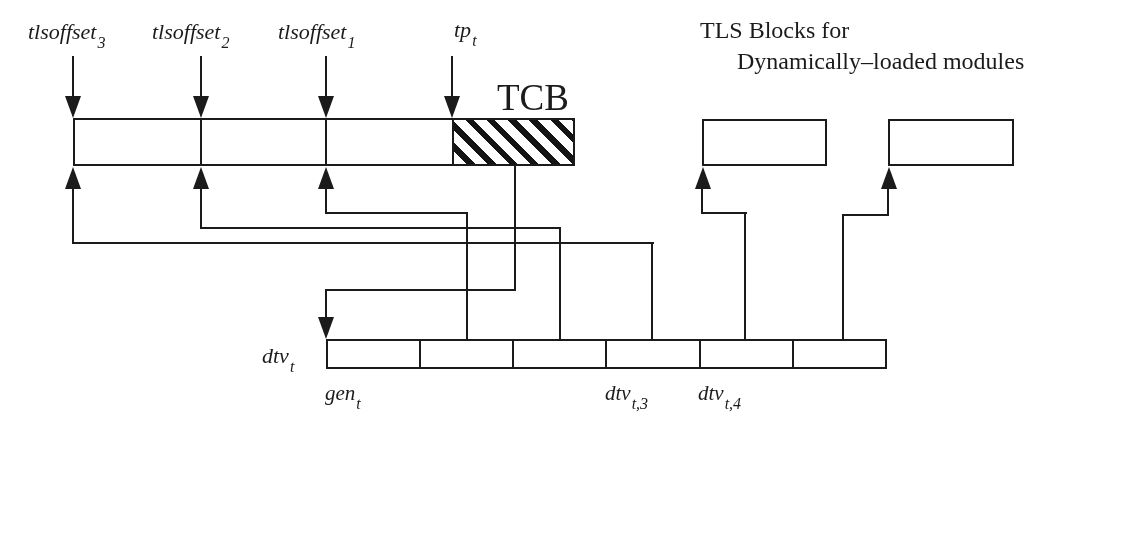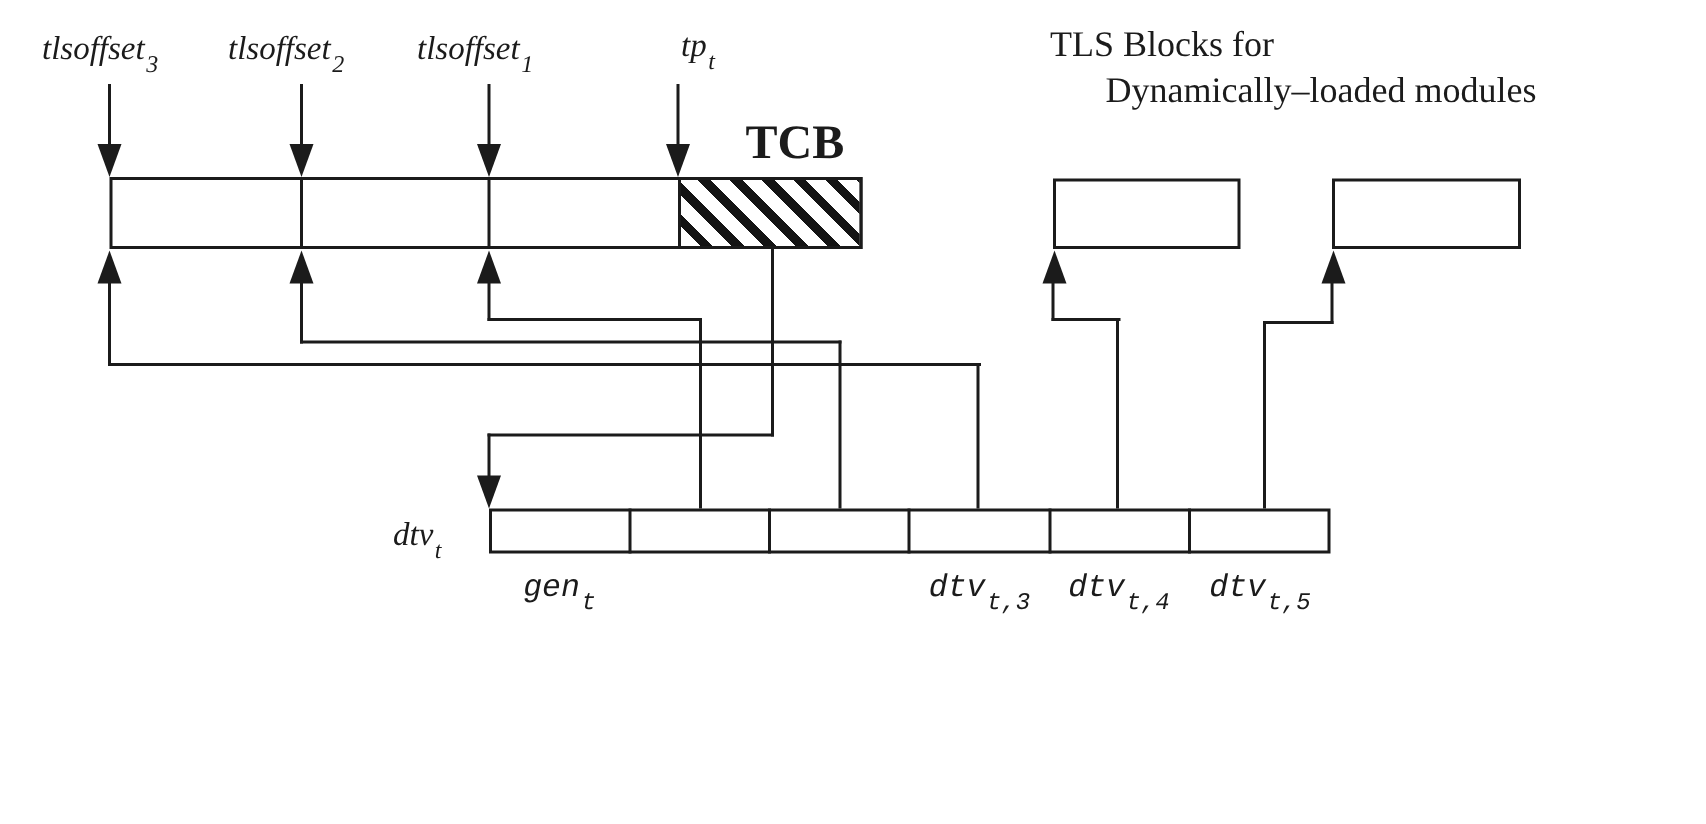--- a/index.html
+++ b/index.html
@@ -17,23 +17,23 @@
   }
   .head-down { position:absolute; width:0; height:0;
     border-left:8px solid transparent; border-right:8px solid transparent;
     border-top:22px solid #1b1b1b; }
   .head-up { position:absolute; width:0; height:0;
     border-left:8px solid transparent; border-right:8px solid transparent;
     border-bottom:22px solid #1b1b1b; }
   .lbl { position:absolute; font-style:italic; font-size:22px; white-space:nowrap; line-height:1.05; }
   .lbl .sub, .celllbl .sub { font-size:16px; font-style:italic; vertical-align:-9px; margin-left:1px; }
   .celllbl { position:absolute; font-style:italic; font-size:21px; white-space:nowrap;
-    width:96px; text-align:center; line-height:1.05;font-family:Liberation Mono, monospace; }
+    width:96px; line-height:1.05; }
   .note { position:absolute; font-size:24px; white-space:nowrap; line-height:1.05; }
-  .tcb  { position:absolute; font-size:32px; font-weight:bold; white-space:nowrap; }
+  .tcb  { position:absolute; font-size:37px; font-weight:normal; white-space:nowrap; }
   .caption { position:absolute; font-size:29px; white-space:nowrap; }
 </style>
 </head>
 <body>
 
 <div class="canvas">
 
   <div class="lbl" style="left:28px; top:20px;">
     <span>tlsoffset</span><span class="sub">3</span>
   </div>
@@ -111,18 +111,15 @@
 
   <div class="celllbl" style="left:325px; top:382px;">
     <span>gen</span><span class="sub">t</span>
   </div>
   <div class="celllbl" style="left:605px; top:382px;">
     <span>dtv</span><span class="sub">t,3</span>
   </div>
   <div class="celllbl" style="left:698px; top:382px;">
     <span>dtv</span><span class="sub">t,4</span>
   </div>
-  <div class="celllbl" style="left:792px; top:382px;">
-    <span>dtv</span><span class="sub">t,5</span>
-  </div>
 
 
 </div>
 
 </body></html>

